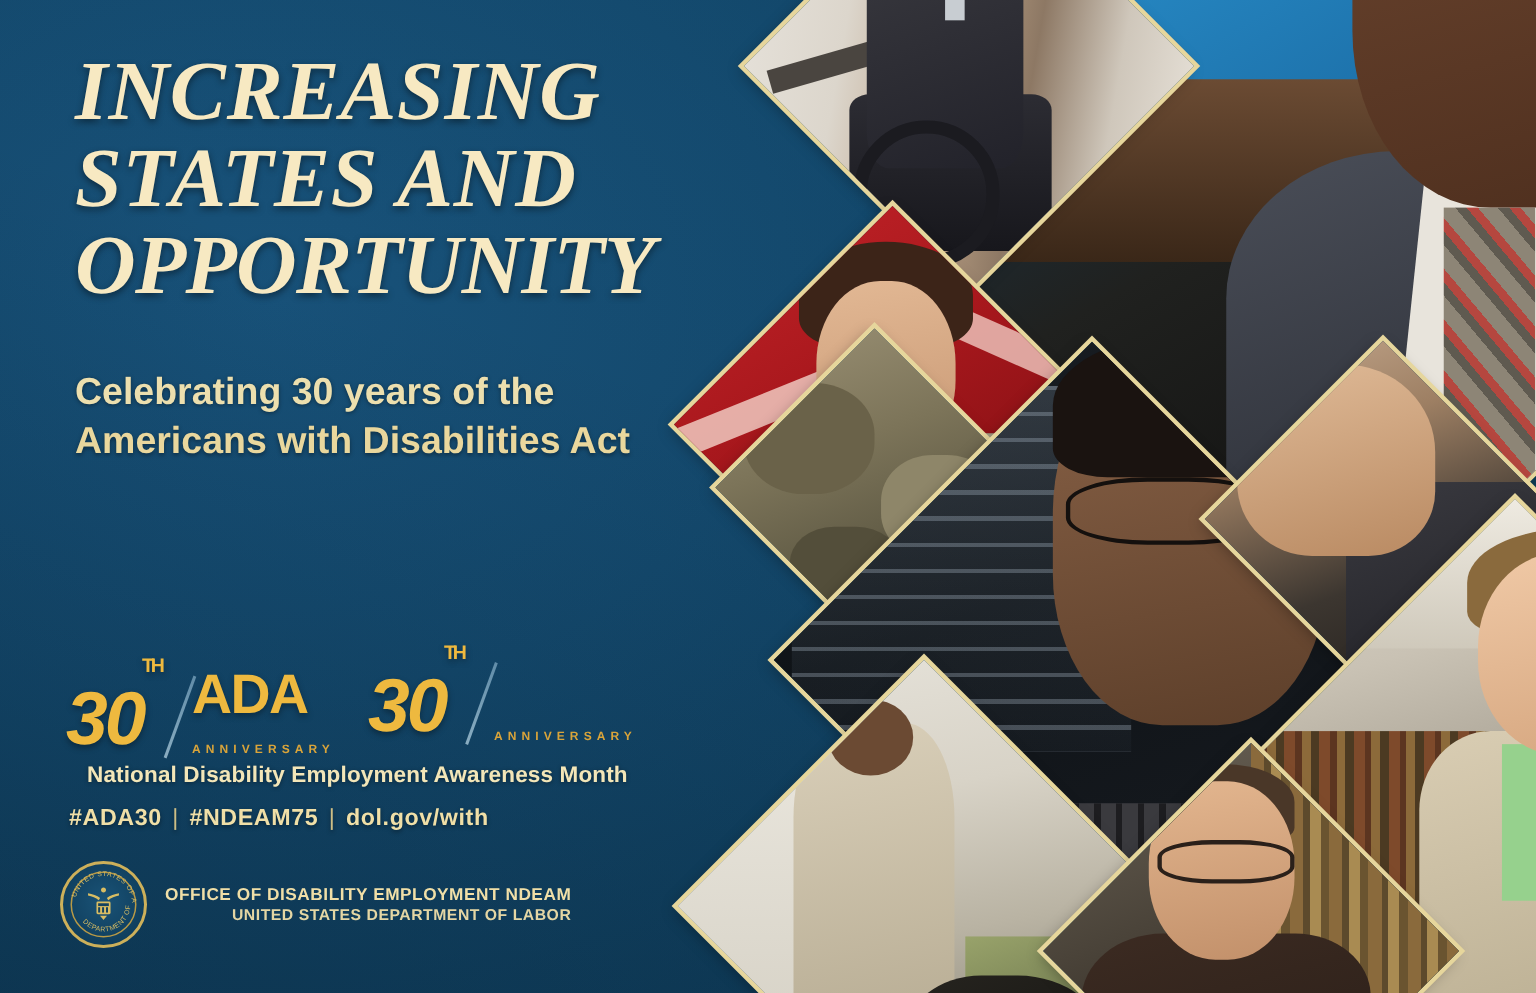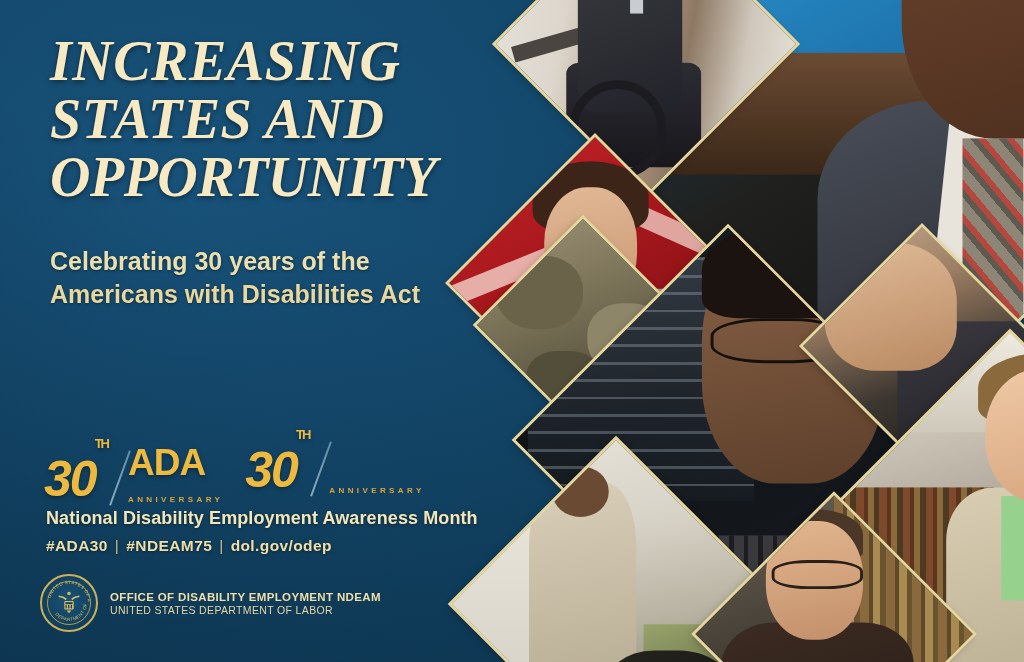--- a/index.html
+++ b/index.html
@@ -73,22 +73,22 @@
     color:#eeb93f;letter-spacing:-1px;
     text-shadow:0 2px 4px rgba(0,0,0,.35);
   }
   .lock-sub{
     font-size:8px;font-weight:bold;letter-spacing:3.4px;
     color:#d9a43a;margin-top:12px;text-align:center;
   }
   .lockup.second{margin-left:22px;}
 
   .ndeam-line{
-    position:absolute;left:46px;top:508px;
-    font-size:18px;font-weight:bold;color:#f3e6b8;
+    position:absolute;left:58px;top:508px;
+    font-size:15px;font-weight:bold;color:#f3e6b8;
     letter-spacing:.1px;text-shadow:0 1px 3px rgba(0,0,0,.4);
   }
   .tags-line{
     position:absolute;left:46px;top:537px;
     font-size:15.5px;font-weight:bold;color:#f0dfa7;letter-spacing:.4px;
     text-shadow:0 1px 3px rgba(0,0,0,.4);
   }
   .tags-line .sep{color:#cdbe86;margin:0 7px;font-weight:normal;}
 
   
@@ -108,21 +108,21 @@
     width:30px;height:30px;
   }
   .seal .ring-text{
     position:absolute;inset:0;border-radius:50%;
   }
   .agency-text{margin-left:12px;}
   .agency-text .a1{
     font-size:11.5px;font-weight:bold;color:#f0dfa7;letter-spacing:.35px;line-height:14px;
   }
   .agency-text .a2{
-    font-size:10.5px;font-weight:normal;color:#e4d6a4;letter-spacing:.35px;line-height:13px;
+    font-size:10.5px;font-weight:bold;color:#e4d6a4;letter-spacing:.35px;line-height:13px;text-align:right;
   }
 
   
   .collage{position:absolute;left:0;top:0;width:1024px;height:662px;z-index:3;}
   .dia{
     position:absolute;
     transform:rotate(45deg);
     overflow:hidden;
     box-shadow:0 0 0 3px #e6d69c, 0 3px 10px rgba(0,0,0,.35);
     background:#123e5a;
@@ -351,21 +351,21 @@
         <div class="lock-word">
           <div class="lock-sub">ANNIVERSARY</div>
         </div>
       </div>
 
     </div>
 
     <div class="ndeam-line">National Disability Employment Awareness Month</div>
 
     <div class="tags-line">
-      <span>#ADA30</span><span class="sep">|</span><span>#NDEAM75</span><span class="sep">|</span><span>dol.gov/odep</span>
+      <span>#ADA30</span><span class="sep">|</span><span>#NDEAM75</span><span class="sep">|</span><span>dol.gov/with</span>
     </div>
 
     <div class="agency">
       <div class="seal">
         <svg class="eagle" viewBox="0 0 32 32" aria-hidden="true">
           <g fill="#d9bd63">
             <path d="M16 5c1 0 1.8.8 1.8 1.8S17 8.6 16 8.6s-1.8-.8-1.8-1.8S15 5 16 5z"></path>
             <path d="M5 9c3 .4 6.5 1.6 8.6 3.4l-1 1.6C10.6 12.2 7.8 11 5 10.6V9z"></path>
             <path d="M27 9c-3 .4-6.5 1.6-8.6 3.4l1 1.6c2-1.8 4.8-3 7.6-3.4V9z"></path>
             <rect x="11" y="15" width="10" height="9" rx="1"></rect>

